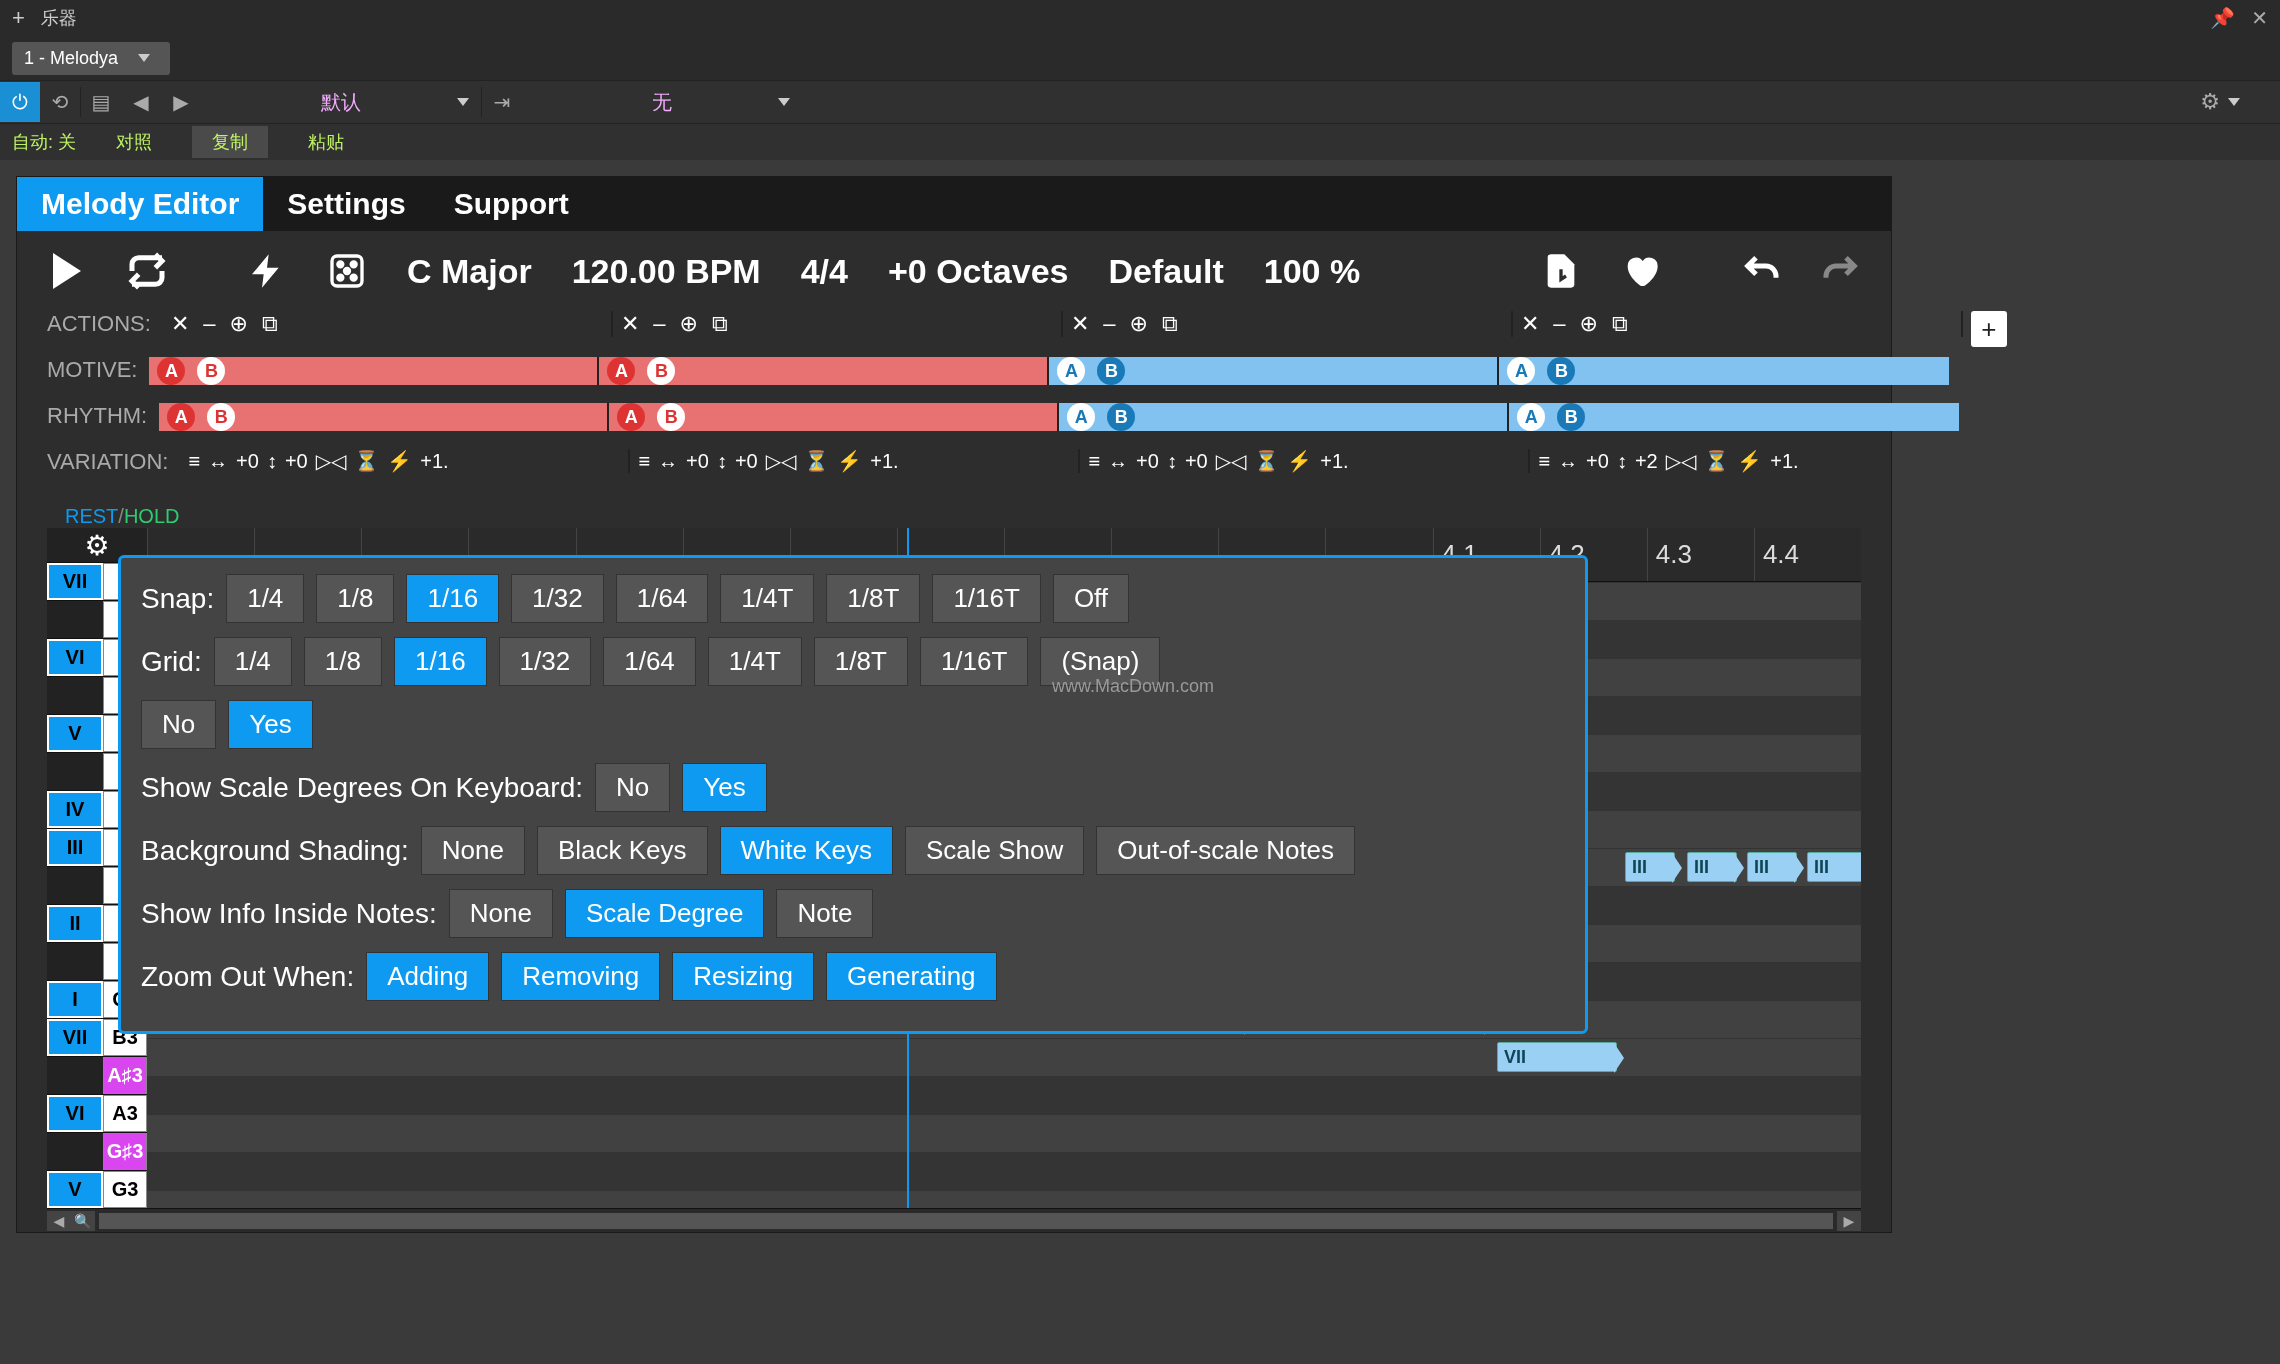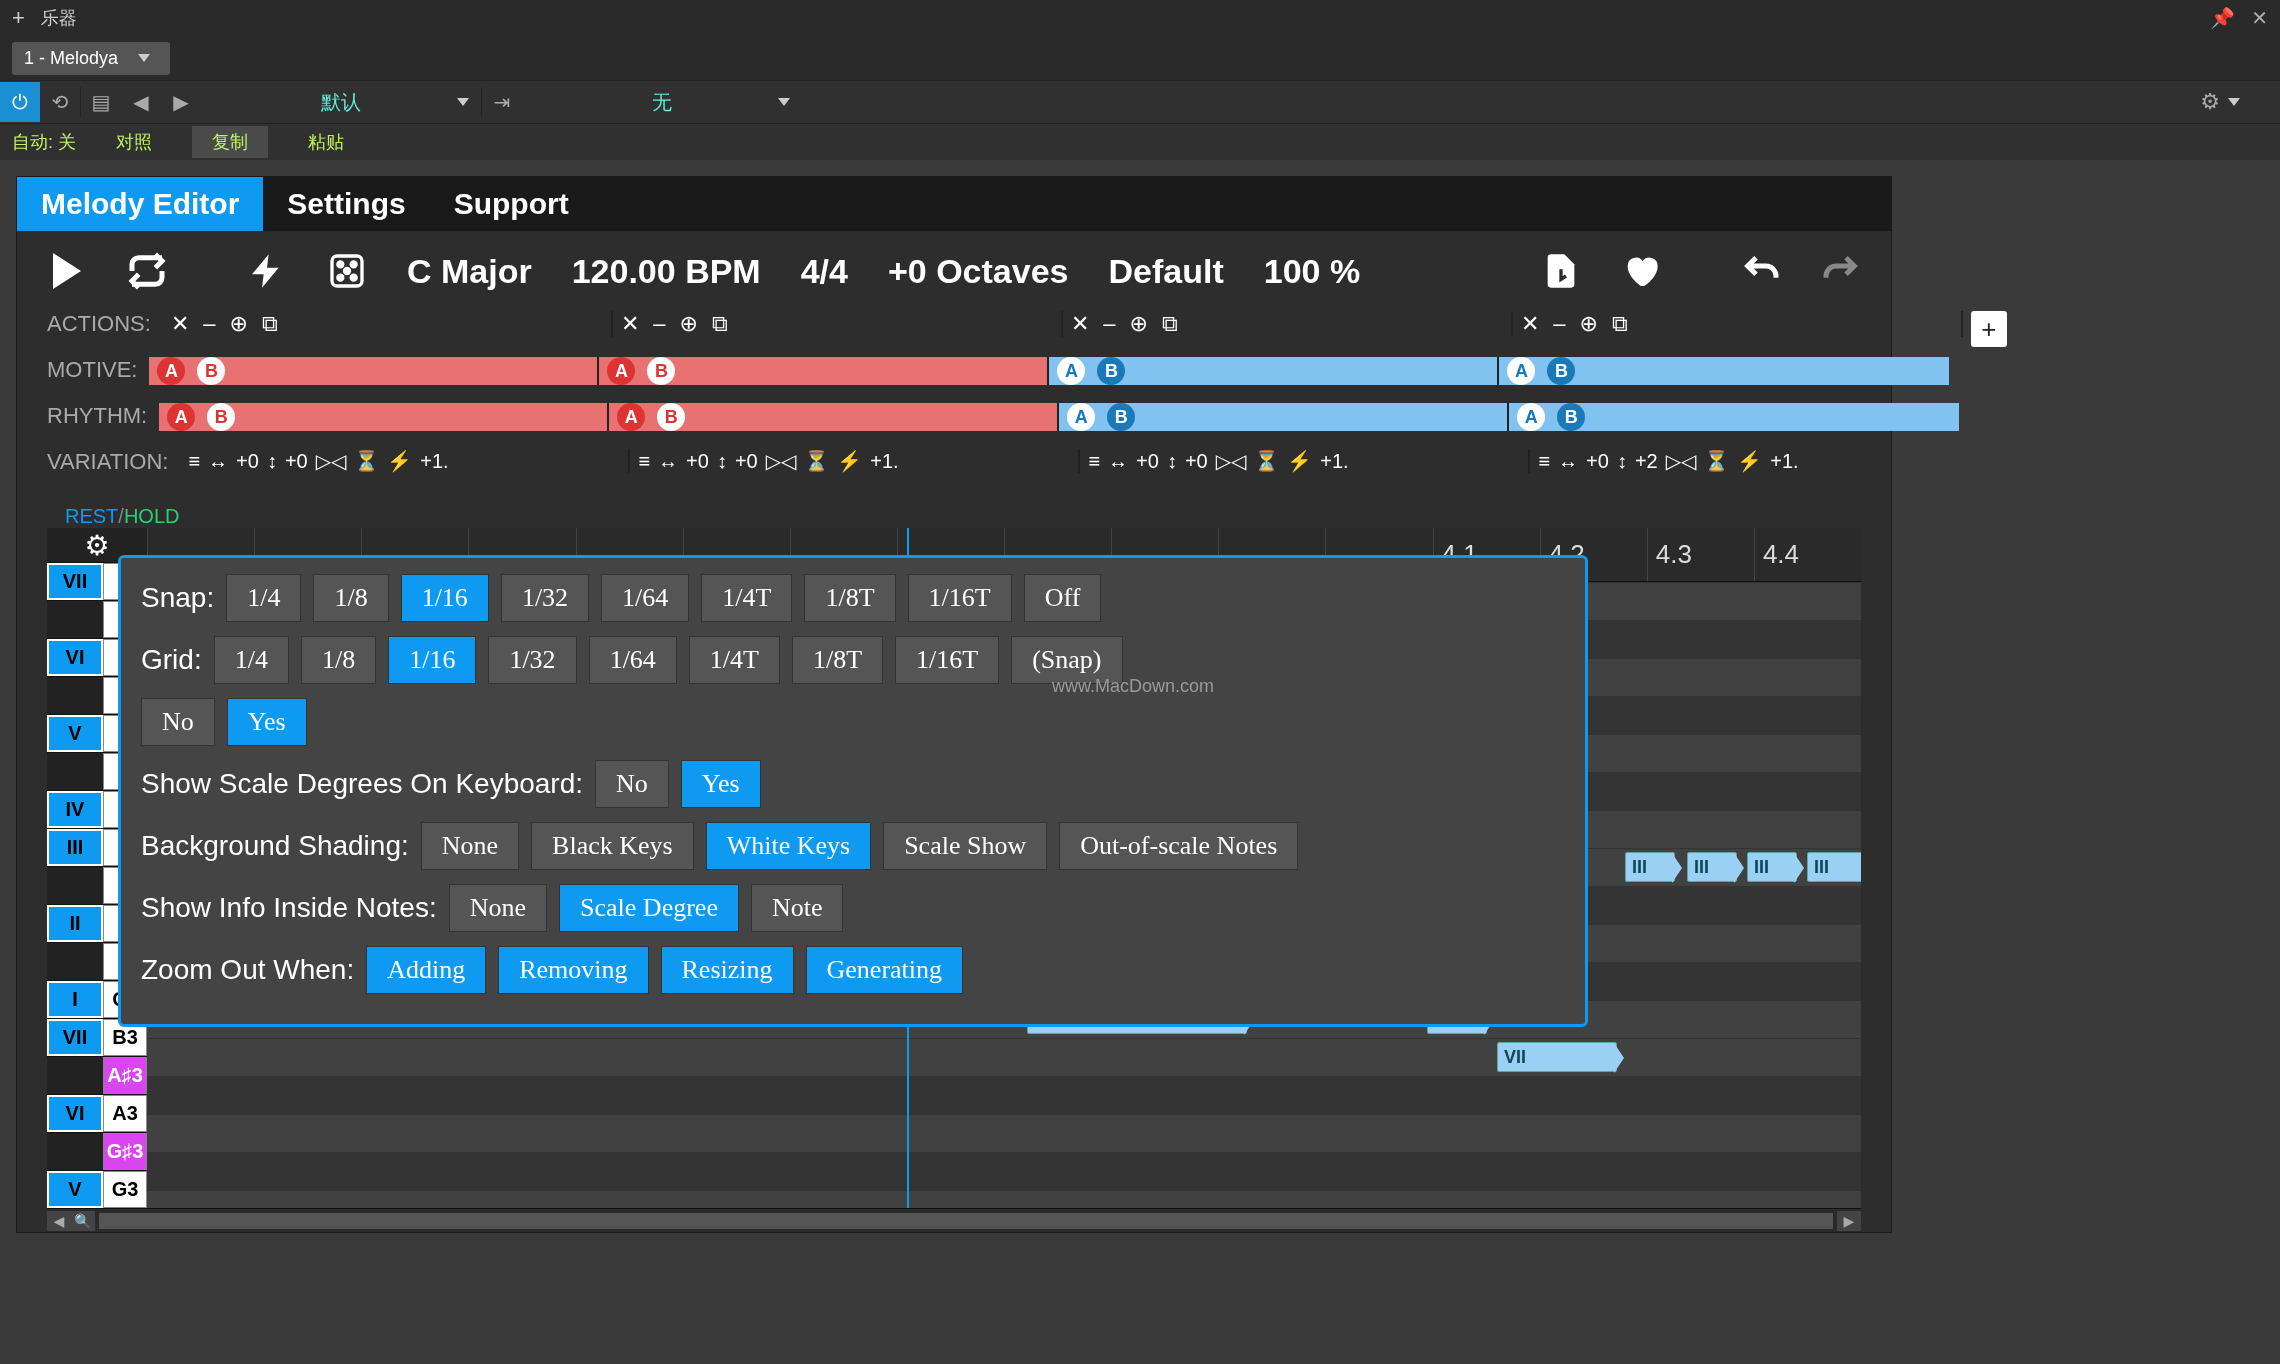--- a/index.html
+++ b/index.html
@@ -16,21 +16,21 @@
 
 .instrument-row { height: 44px; background: #2a2a2a; display: flex; align-items: center; padding-left: 12px; }
 .instrument-sel { background: #555; color: #fff; padding: 6px 20px 6px 12px; border-radius: 3px; font-size: 18px; display: flex; align-items: center; gap: 20px; }
 .tri-down { width: 0; height: 0; border-left: 6px solid transparent; border-right: 6px solid transparent; border-top: 8px solid #ccc; }
 
 
 .toolbar-row { height: 44px; background: #303030; display: flex; align-items: center; border-top: 1px solid #222; border-bottom: 1px solid #222; }
 .tool-btn { width: 40px; height: 40px; display: flex; align-items: center; justify-content: center; color: #aaa; font-size: 20px; }
 .tool-btn.active { background: #1a8fd4; color: #fff; }
 .tool-sep { width: 1px; height: 30px; background: #222; }
-.preset-sel { flex: 0 0 280px; display: flex; align-items: center; justify-content: center; gap: 40px; color: #5eead4; font-size: 20px; position: relative; }
+.preset-sel { flex: 0 0 280px; display: flex; align-items: center; justify-content: center; gap: 40px; color: #f0abfc; font-size: 20px; position: relative; }
 .preset-sel .tri-down { position: absolute; right: 12px; }
 .toolbar-right { margin-left: auto; display: flex; align-items: center; gap: 8px; padding-right: 40px; }
 
 
 .menu-row { height: 36px; background: #303030; display: flex; align-items: center; padding-left: 12px; gap: 40px; font-size: 18px; color: #bef264; }
 .menu-item { padding: 4px 20px; }
 .menu-item.highlight { background: #4a4a4a; }
 
 
 .plugin { margin: 16px; background: #2d2d2d; border: 1px solid #1a1a1a; width: 1876px; }
@@ -90,21 +90,21 @@
 .grid-row.light { background: #414141; }
 .grid-row.dark { background: #343434; }
 .playhead { position: absolute; top: 0; bottom: 0; width: 2px; background: #0d9af0; }
 .note { position: absolute; height: 30px; background: #9bd0f5; border: 1px solid #5a9; border-radius: 2px; display: flex; align-items: center; padding-left: 6px; color: #145; font-weight: bold; font-size: 18px; }
 .note::after { content: ''; position: absolute; right: -8px; top: 0; width: 0; height: 0; border-top: 15px solid transparent; border-bottom: 15px solid transparent; border-left: 10px solid #9bd0f5; }
 
 
 .popup { position: absolute; left: 118px; top: 555px; width: 1470px; background: #444; border: 3px solid #0d9af0; border-radius: 6px; padding: 16px 20px; z-index: 100; }
 .popup-row { display: flex; align-items: center; gap: 12px; margin-bottom: 14px; font-size: 28px; color: #fff; }
 .popup-label { min-width: auto; }
-.popup-btn { background: #555; color: #fff; padding: 8px 20px; font-size: 26px; border: 1px solid #333; cursor: pointer; font-family: Liberation Serif, serif; }
+.popup-btn { background: #555; color: #fff; padding: 8px 20px; font-size: 26px; border: 1px solid #333; cursor: pointer; }
 .popup-btn.active { background: #0d9af0; }
 
 
 .scrollbar-h { height: 24px; background: #2a2a2a; margin: 0 30px; display: flex; align-items: center; border-top: 1px solid #111; }
 .sb-btn { width: 24px; height: 20px; background: #444; color: #aaa; display: flex; align-items: center; justify-content: center; font-size: 14px; }
 .sb-track { flex: 1; height: 16px; background: #222; margin: 0 4px; }
 .sb-track .thumb { height: 100%; width: 100%; background: #555; }
 
 .watermark { position: absolute; left: 1052px; top: 676px; color: #999; font-size: 18px; z-index: 200; }
 

